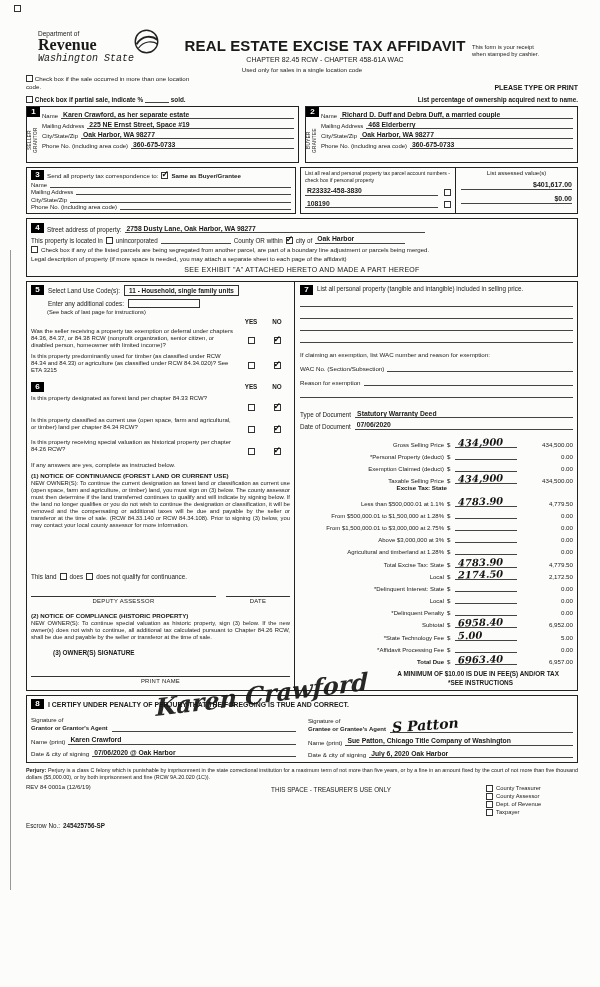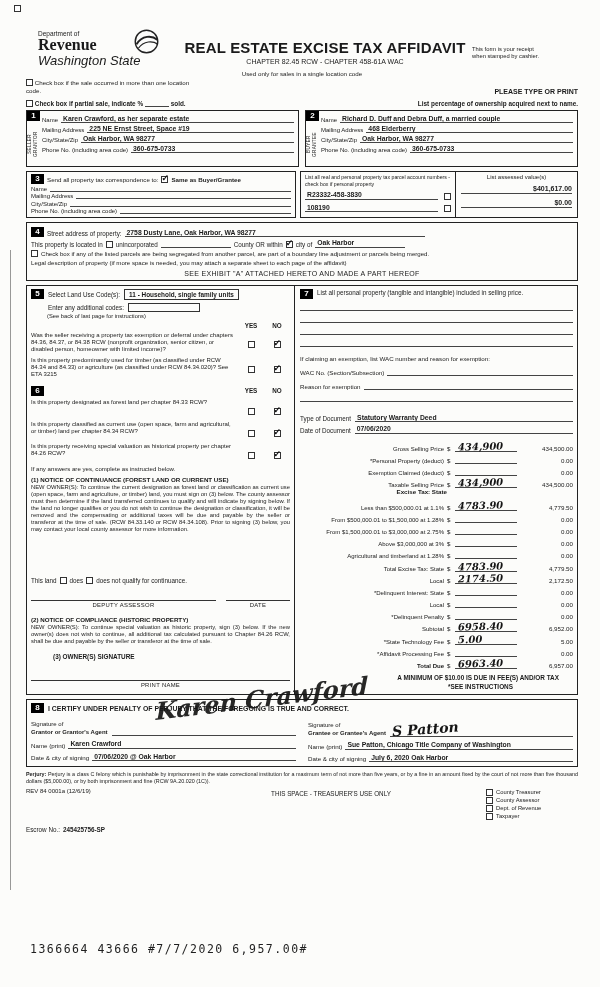--- a/index.html
+++ b/index.html
@@ -22,21 +22,21 @@
   .fill { border-bottom:1px solid #444; font-size:6.8px; font-weight:bold; padding:0 2px 0.5px; white-space:nowrap; overflow:hidden; }
   .grow { flex:1; }
   .hand { font-family:"DejaVu Serif", serif; font-style:italic; font-weight:bold; color:#151515; }
 
   
   .top-cb { position:absolute; left:14px; top:5px; }
   .header { display:flex; align-items:center; margin-top:30px; }
   .logo-wrap { width:152px; position:relative; padding-left:12px; }
   .dept-prefix { font-size:6.5px; }
   .dept-name { font-family:"Liberation Serif", serif; font-size:16px; font-weight:bold; line-height:1; }
-  .dept-state { font-size:13px; font-style:italic; }
+  .dept-state { font-size:10px; font-style:italic;font-family:Liberation Mono, monospace; }
   .logo-svg { position:absolute; right:18px; top:-2px; }
   .title-block { flex:1; text-align:center; padding-top:6px; }
   .form-title { font-size:15px; font-weight:bold; letter-spacing:.2px; }
   .form-chapter { font-size:7px; margin-top:2px; }
   .receipt-note { width:106px; font-size:5.8px; padding-top:8px; line-height:1.25; }
   .warning { text-align:center; font-size:7.2px; font-weight:bold; margin-top:3px; }
   .single-loc { text-align:center; font-size:6.2px; margin-top:2px; }
   .hdr-row { display:flex; justify-content:space-between; align-items:flex-end; margin-top:2px; }
   .multi-loc { font-size:6.2px; width:170px; line-height:1.3; }
   .please-type { font-size:7px; font-weight:bold; }
@@ -135,21 +135,20 @@
   .escrow-row { display:flex; align-items:flex-end; font-size:6.3px; margin-top:6px; gap:3px; }
   .stamp { position:absolute; left:30px; top:942px; font-family:"DejaVu Sans Mono", monospace;
            font-size:11.5px; letter-spacing:1.5px; color:#1f1f1f; }
 </style>
 </head>
 <body>
 
 <div class="page">
   <div class="scanline"></div>
   <span class="cb top-cb"></span>
-  <div class="stamp">1366664 43666 #7/7/2020 6,957.00#</div>
 
   <div class="inner">
 
     <div class="header">
       <div class="logo-wrap">
         <div class="dept-prefix">Department of</div>
         <div class="dept-name">Revenue</div>
         <div class="dept-state">Washington State</div>
         <svg class="logo-svg" width="27" height="27" viewBox="0 0 30 30">
           <circle cx="15" cy="15" r="12.5" fill="none" stroke="#222" stroke-width="1.6"></circle>

